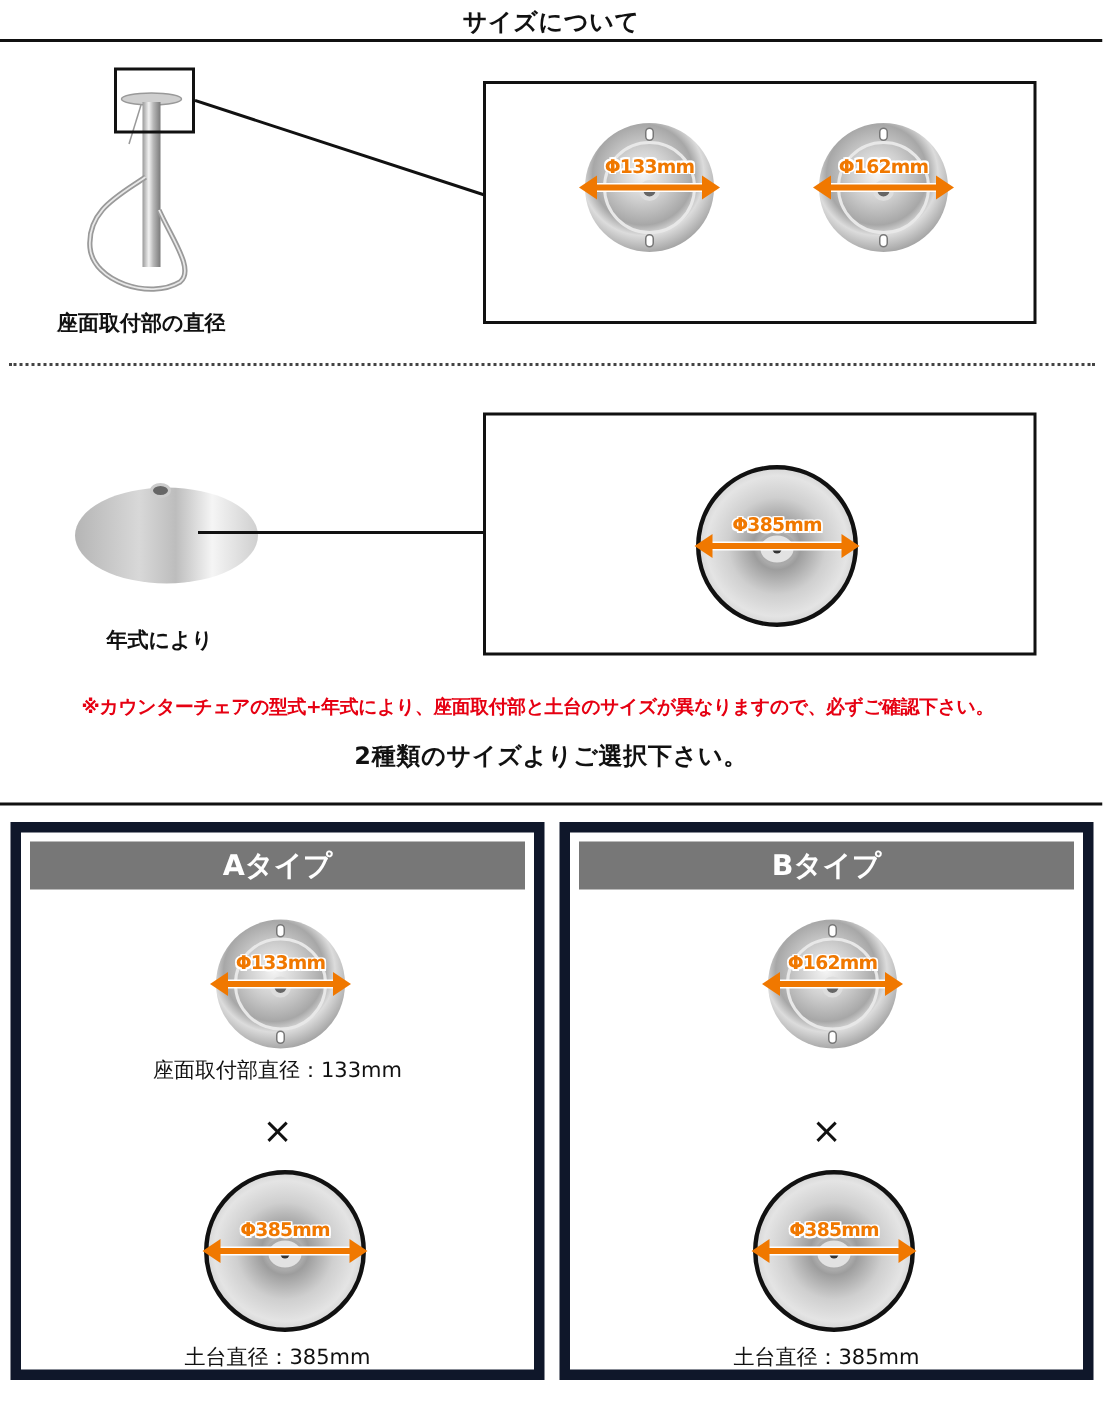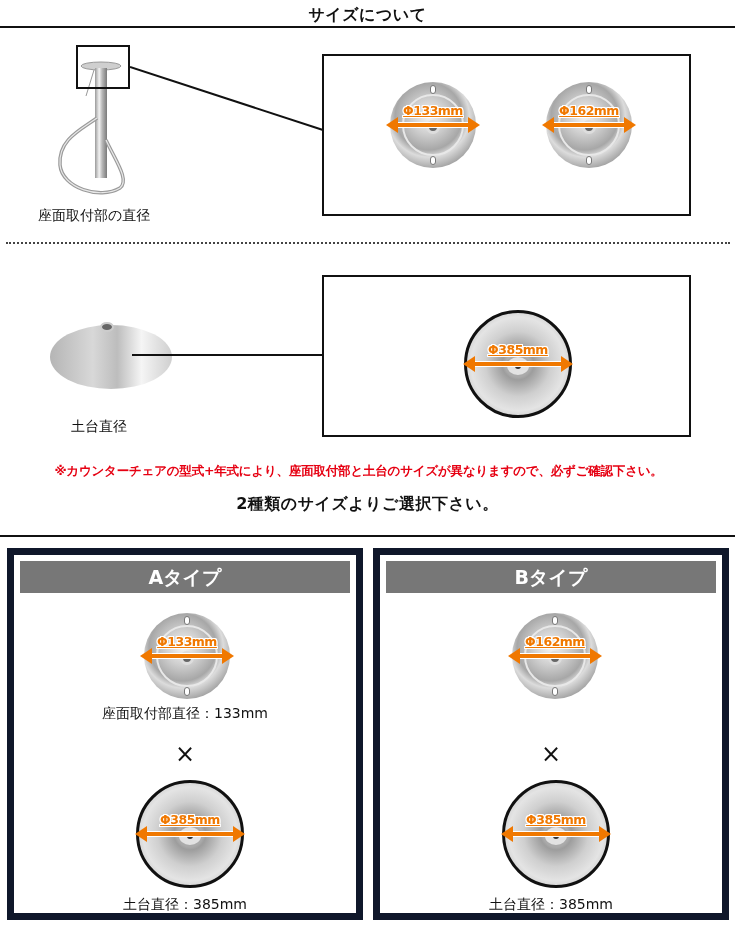--- a/index.html
+++ b/index.html
@@ -2,21 +2,21 @@
 <html><head>
 <meta charset="utf-8">
 <style>
   html, body { margin:0; padding:0; background:#ffffff; }
   body { width:735px; height:936px; position:relative; overflow:hidden; font-family:"DejaVu Sans","Liberation Sans",sans-serif; color:#111; }
   .abs { position:absolute; }
   .heading { position:absolute; left:0; width:735px; text-align:center; font-weight:bold; font-size:16px; letter-spacing:0.5px; }
   .rule { position:absolute; left:0; width:735px; height:2px; background:#111; }
   .dotted { position:absolute; left:6px; width:724px; border-top:2px dotted #444; }
   .callout-box { position:absolute; border:2px solid #111; background:#fff; box-sizing:border-box; }
-  .label-strong { position:absolute; font-weight:normal; font-size:14px; }
+  .label-strong { position:absolute; font-weight:bold; font-size:14px; }
   .notice { position:absolute; left:0; width:717px; text-align:center; color:#e60012; font-weight:bold; font-size:12.5px; letter-spacing:-0.2px; white-space:nowrap; }
   .type-card { position:absolute; border:7px solid #0f172a; box-sizing:border-box; background:#fff; }
   .type-header { position:absolute; left:6px; right:6px; top:6px; height:32px; background:#777; color:#fff; font-weight:bold; font-size:19px; text-align:center; line-height:32px; }
   .card-text { position:absolute; left:0; right:0; text-align:center; font-size:14px; color:#111; }
   .times { position:absolute; left:0; right:0; text-align:center; font-size:24px; line-height:24px; color:#111; }
   
   .plate { position:absolute; border-radius:50%; box-sizing:border-box;
     background: radial-gradient(circle at 45% 40%, #f4f4f4 0%, #cfcfcf 25%, #a7a7a7 48%, #dcdcdc 58%, #9a9a9a 78%, #c8c8c8 100%); }
   .plate .inner-ring { position:absolute; left:14%; top:14%; width:72%; height:72%; border-radius:50%; border:2px solid #e8e8e8; box-sizing:border-box; }
   .plate .hole-top, .plate .hole-bottom { position:absolute; left:50%; width:6px; height:9px; margin-left:-3px; border-radius:3px; background:#fff; border:1px solid #777; box-sizing:border-box; }
@@ -26,21 +26,21 @@
   .disc { position:absolute; border-radius:50%; box-sizing:border-box; border:3px solid #111;
     background: radial-gradient(circle at 50% 50%, #f0f0f0 0%, #bdbdbd 12%, #9d9d9d 22%, #cfcfcf 45%, #e4e4e4 65%, #bbbbbb 88%, #9c9c9c 100%); }
   .disc .hub { position:absolute; left:50%; top:52%; width:26px; height:22px; margin:-11px 0 0 -13px; border-radius:50%; background:#e2e2e2; border:2px solid #aaa; box-sizing:border-box; }
   .disc .hub::after { content:""; position:absolute; left:50%; top:50%; width:6px; height:6px; margin:-3px 0 0 -3px; border-radius:50%; background:#333; }
   .dim { position:absolute; left:-2px; right:-2px; top:50%; height:0; }
   .dim .arrow-line { position:absolute; left:6px; right:6px; top:-2px; height:4px; background:#f07800; box-shadow:0 0 0 1px #fff; }
   .dim .head-l, .dim .head-r { position:absolute; top:-8px; width:0; height:0; border-top:8px solid transparent; border-bottom:8px solid transparent; }
   .dim .head-l { left:-2px; border-right:12px solid #f07800; }
   .dim .head-r { right:-2px; border-left:12px solid #f07800; }
   .dim .dim-text { position:absolute; left:0; right:0; top:-22px; text-align:center; color:#f07800; font-weight:bold; font-size:12.5px; letter-spacing:-0.5px;
-    text-shadow: 1px 0 #fff, -1px 0 #fff, 0 1px #fff, 0 -1px #fff, 1px 1px #fff, -1px -1px #fff, 1px -1px #fff, -1px 1px #fff; white-space:nowrap;text-decoration:underline; }
+    text-shadow: 1px 0 #fff, -1px 0 #fff, 0 1px #fff, 0 -1px #fff, 1px 1px #fff, -1px -1px #fff, 1px -1px #fff, -1px 1px #fff; white-space:nowrap; }
   
   .stool { position:absolute; }
   .base-cone { position:absolute; }
 </style>
 </head>
 <body>
 
 <div class="heading" style="top:5px;">サイズについて</div>
 <div class="rule" style="top:26px;"></div>
 
@@ -103,21 +103,21 @@
         <stop offset="0.75" stop-color="#f5f5f5"></stop>
         <stop offset="1" stop-color="#cfcfcf"></stop>
     </linearGradient>
   </defs>
   <ellipse cx="63" cy="44" rx="61" ry="32" fill="url(#cone)"></ellipse>
   <ellipse cx="59" cy="14" rx="6" ry="4" fill="#666" stroke="#ccc" stroke-width="2"></ellipse>
 </svg>
 <svg class="abs" style="left:132px;top:352px;" width="192" height="6">
   <line x1="0" y1="3" x2="192" y2="3" stroke="#111" stroke-width="2"></line>
 </svg>
-<div class="label-strong" style="left:71px;top:418px;">土台直径</div>
+<div class="label-strong" style="left:71px;top:418px;">年式により</div>
 
 <div class="callout-box" style="left:322px;top:275px;width:369px;height:162px;">
   <div class="disc" style="left:140px;top:33px;width:108px;height:108px;">
     <div class="hub"></div>
     <div class="dim">
       <div class="arrow-line"></div>
         <div class="head-l"></div>
         <div class="head-r"></div>
       <div class="dim-text">Φ385mm</div>
     </div>

